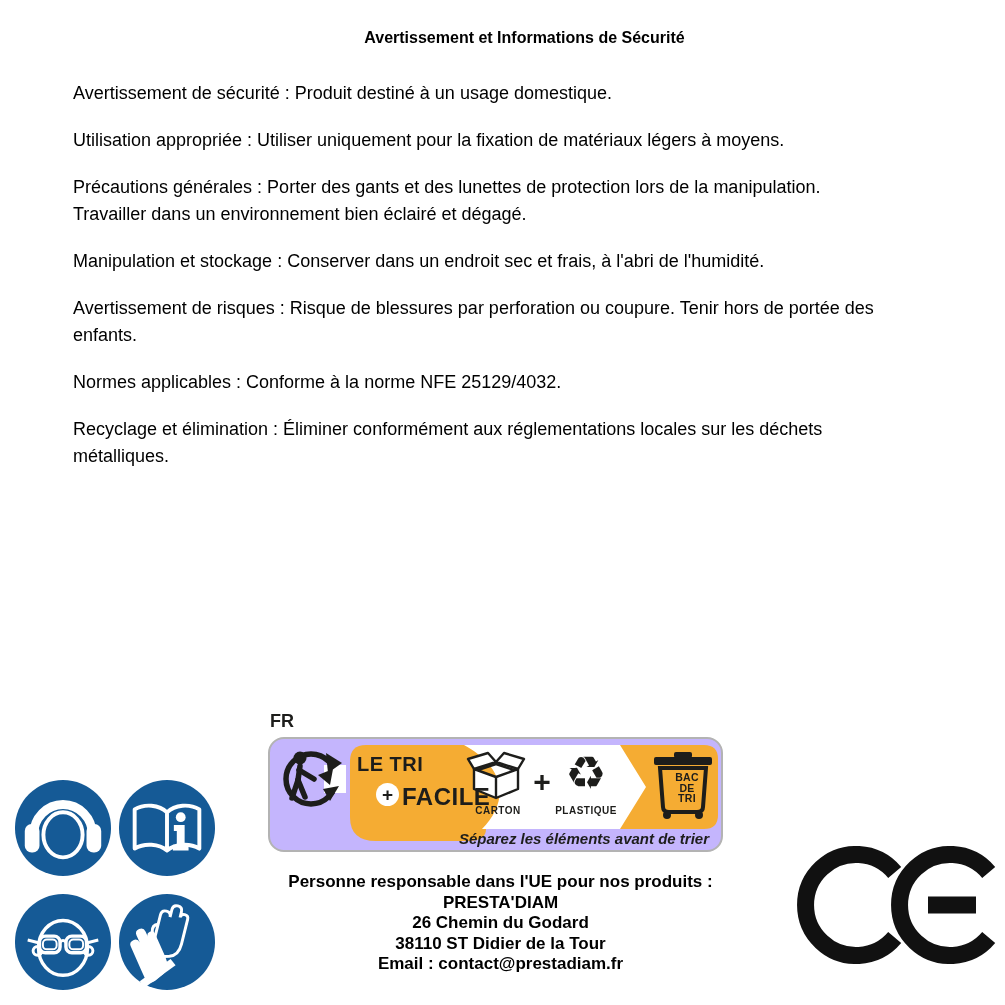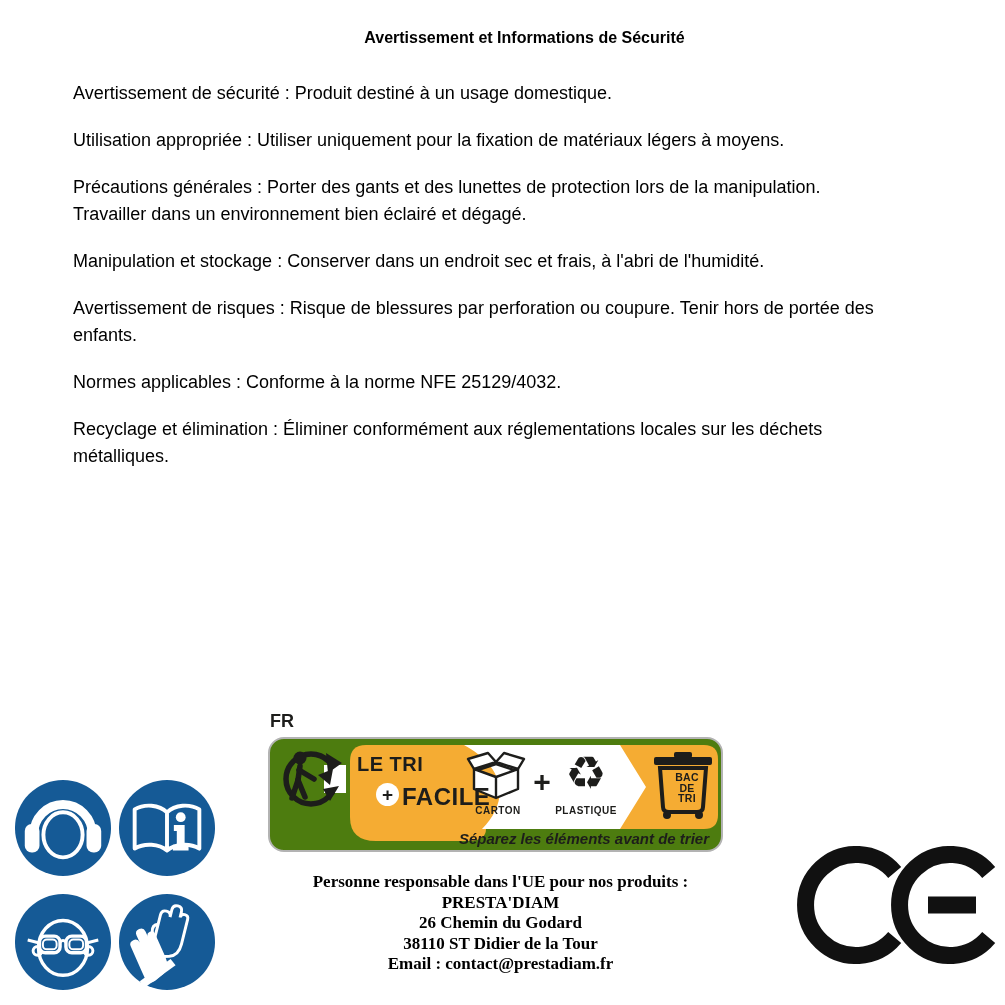--- a/index.html
+++ b/index.html
@@ -23,21 +23,21 @@
   .badge{width:98px;height:98px;display:block;}
   .blue-bg{fill:var(--safety-blue,#155A96);}
   .w-fill{fill:#fff;}
   .ink{fill:var(--ink,#1d1d1b);}
   .ink-stroke{stroke:var(--ink,#1d1d1b);fill:none;}
   .yellow{fill:var(--tri-yellow,#F5AC33);}
 
   .fr-code{position:absolute;left:270px;top:711px;font-weight:bold;font-size:18px;color:var(--ink,#1d1d1b);}
   .tri-box{
     position:absolute;left:268px;top:737px;width:455px;height:115px;box-sizing:border-box;
-    background:#4d7c0f;border:2px solid var(--label-border,#b3b3b3);border-radius:16px;
+    background:#c4b5fd;border:2px solid var(--label-border,#b3b3b3);border-radius:16px;
   }
   .tri-art{position:absolute;left:0;top:0;}
   .tri-box .txt{position:absolute;color:var(--ink,#1d1d1b);}
   .tri-headline1{left:87px;top:14px;font-size:20px;font-weight:bold;letter-spacing:.5px;}
   .tri-headline2{left:132px;top:44px;font-size:24px;font-weight:bold;letter-spacing:.5px;}
   .tri-plus-circle{
     left:106px;top:44px;width:23px;height:23px;border-radius:50%;background:#fff;
     font-size:19px;font-weight:bold;line-height:23px;text-align:center;
   }
   .mat-label{font-size:10px;font-weight:bold;letter-spacing:.5px;text-align:center;}
@@ -51,21 +51,21 @@
   .bin-text{
     left:392px;top:33px;width:42px;text-align:center;
     font-size:10.5px;font-weight:bold;line-height:10.5px;letter-spacing:.3px;
   }
   .bin-text span{display:block;padding-left:8px;}
   .strapline{
     right:12px;top:91px;font-size:15px;font-style:italic;font-weight:600;white-space:nowrap;margin-left:47px;
   }
   .contact{
     position:absolute;left:278px;top:872px;width:445px;text-align:center;
-    font-weight:bold;font-size:17px;line-height:20.5px;font-family:Liberation Serif, serif;
+    font-weight:bold;font-size:17px;line-height:20.5px;
   }
   .ce-mark{position:absolute;left:797px;top:846px;}
 </style>
 </head>
 <body>
 
 <div class="page">
 
   <div class="doc-title">Avertissement et Informations de Sécurité</div>
 

